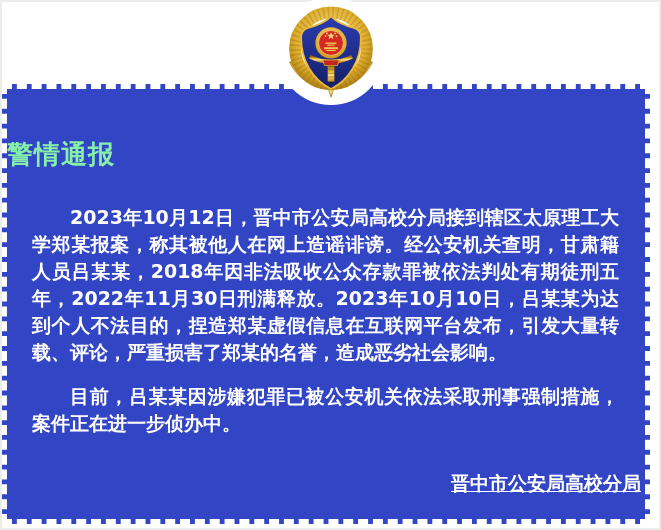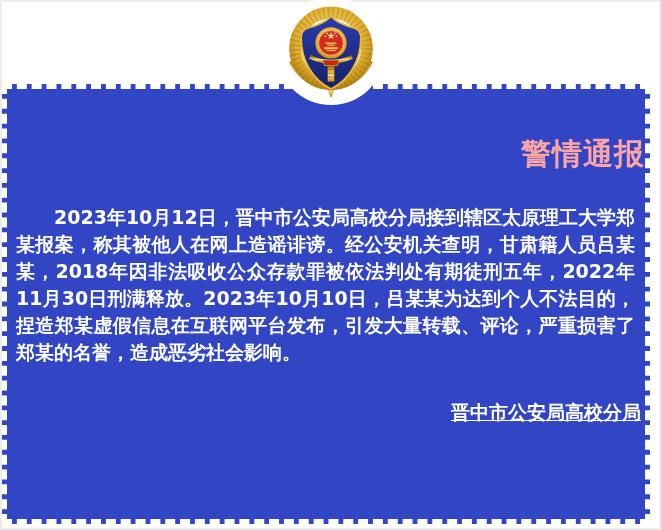--- a/index.html
+++ b/index.html
@@ -35,36 +35,36 @@
   }
   .badge-svg {
     position: absolute;
     left: 285px;
     top: 5px;
     width: 92px;
     height: 98px;
   }
   .notice-title {
     margin: 50px 0 0 0;
-    text-align: right;
-    font-size: 30px;
+    text-align: left;
+    font-size: 26px;
     line-height: 30px;
     letter-spacing: 1px;
-    color: #fca5a5;
+    color: #86efac;
   }
   .notice-body {
     margin-top: 35px;
     padding: 0 9px 0 8px;
     font-size: 19px;
     line-height: 27px;
     text-align: justify;
     text-justify: inter-ideograph;
   }
   .notice-body p {
-    margin: 1px;
+    margin: 17px;
     text-indent: 2em;
   }
   .signature-block {
     margin-top: 33px;
     padding-right: 4px;
     text-align: right;
   }
   .signature-inner {
     display: inline-block;
     text-align: center;
@@ -76,20 +76,21 @@
 </head>
 <body>
 
 <div class="page">
 
   <div class="notice-panel">
     <h1 class="notice-title">警情通报</h1>
 
     <div class="notice-body">
       <p>2023年10月12日，晋中市公安局高校分局接到辖区太原理工大学郑某报案，称其被他人在网上造谣诽谤。经公安机关查明，甘肃籍人员吕某某，2018年因非法吸收公众存款罪被依法判处有期徒刑五年，2022年11月30日刑满释放。2023年10月10日，吕某某为达到个人不法目的，捏造郑某虚假信息在互联网平台发布，引发大量转载、评论，严重损害了郑某的名誉，造成恶劣社会影响。</p>
+      <p>目前，吕某某因涉嫌犯罪已被公安机关依法采取刑事强制措施，案件正在进一步侦办中。</p>
     </div>
 
     <div class="signature-block">
       <div class="signature-inner">
         <div>晋中市公安局高校分局</div>
       </div>
     </div>
   </div>
 
   <div class="badge-halo"></div>

